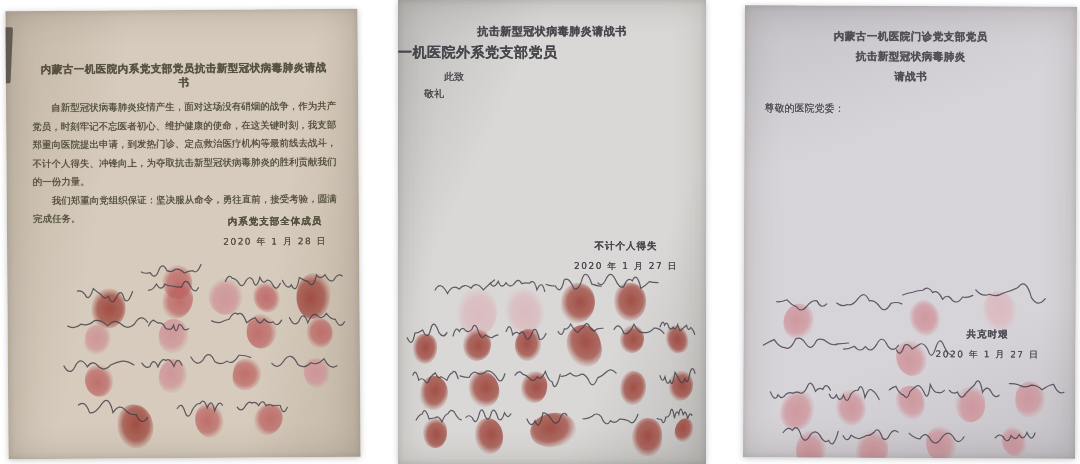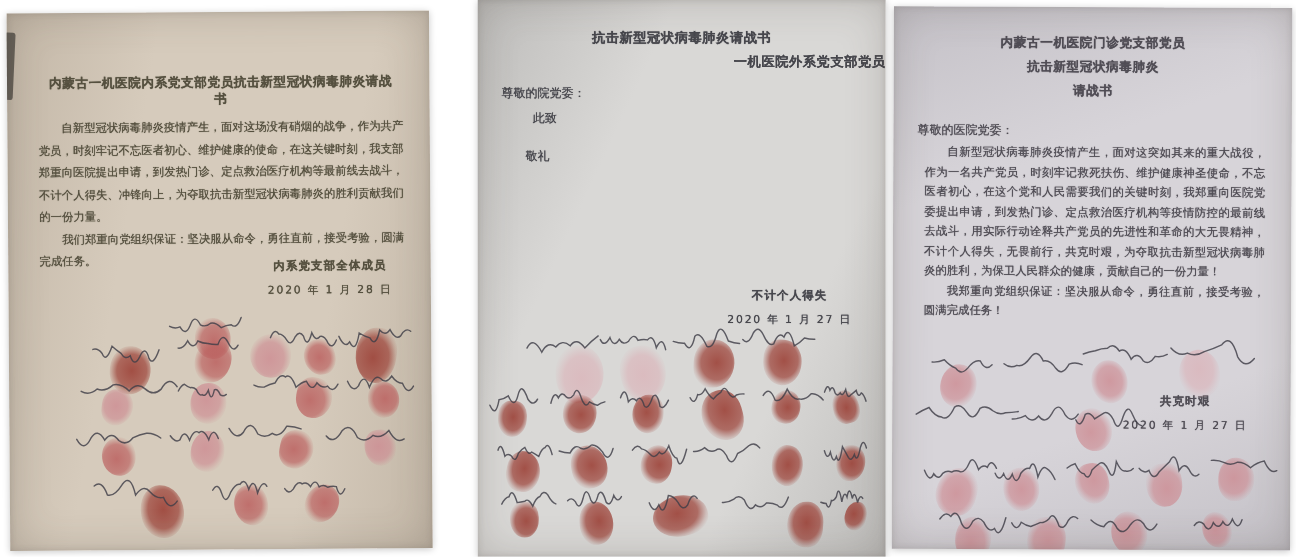--- a/index.html
+++ b/index.html
@@ -4,46 +4,46 @@
 <style>
   html,body{margin:0;padding:0;background:#ffffff;}
   body{width:1080px;height:464px;overflow:hidden;position:relative;
        font-family:"DejaVu Sans",sans-serif;}
   .canvas{position:absolute;inset:0;background:#ffffff;}
 
   .doc{position:absolute;box-shadow:0 1px 6px rgba(0,0,0,.22);overflow:hidden;}
   .doc::after{content:"";position:absolute;inset:0;pointer-events:none;
       box-shadow:inset 0 0 34px rgba(75,66,55,.22), inset 0 0 6px rgba(60,55,48,.18);}
   .doc0{left:7px;top:10px;width:352px;height:448px;transform:rotate(-.4deg);}
-  .doc1{left:398px;top:0px;width:340px;height:464px;}
+  .doc1{left:398px;top:0px;width:308px;height:464px;}
   .doc2{left:744px;top:6px;width:332px;height:452px;transform:rotate(.25deg);}
 
   .corner-smudge{position:absolute;left:-3px;top:16px;width:9px;height:56px;
       background:#55504a;opacity:.85;transform:rotate(3deg);border-radius:2px;}
 
   .title{font-weight:bold;text-align:center;letter-spacing:.5px;
       text-shadow:0 0 .7px currentColor;}
   .doc0 .title{margin:52px 26px 0 30px;font-size:10.5px;}
   .doc1 .title{margin:24px 20px 0 20px;font-size:11px;}
   .doc2 .title-line{margin:0 20px;font-size:10.5px;font-weight:bold;text-align:center;
       line-height:20px;letter-spacing:.5px;text-shadow:0 0 .7px currentColor;}
   .doc2 .title-block{margin-top:20px;}
-  .subtitle{text-align:right;font-size:11px;font-weight:bold;margin-top:5px;
+  .subtitle{text-align:left;font-size:14px;font-weight:bold;margin-top:5px;
       letter-spacing:.5px;text-shadow:0 0 .5px currentColor;}
   .salutation{font-size:10px;margin:12px 20px 0 20px;text-shadow:0 0 .6px currentColor;}
   .doc2 .salutation{margin-top:16px;}
   .body-text{margin:4px 22px 0 26px;text-align:justify;text-shadow:0 0 .7px currentColor;}
   .doc0 .body-text{font-size:9.5px;line-height:18.5px;margin-top:8px;}
   .doc1 .body-text{font-size:10px;line-height:17.5px;}
   .doc2 .body-text{font-size:9.5px;line-height:16.5px;}
   .body-text p{margin:0;text-indent:2em;}
   .closing{margin:6px 22px 0 26px;font-size:10px;line-height:17px;
       text-shadow:0 0 .6px currentColor;}
   .closing .salute{text-indent:2em;margin:0;}
-  .closing .bow{margin:14px;}
+  .closing .bow{margin:0;}
 
   .sign-block{position:absolute;text-align:center;text-shadow:0 0 .6px currentColor;}
   .sign-block .signer{font-size:9.5px;font-weight:bold;letter-spacing:1px;}
   .sign-block .date{font-size:9px;letter-spacing:1.5px;margin-top:7px;}
   .doc0 .sign-block{right:32px;top:206px;}
   .doc1 .sign-block{right:28px;top:240px;}
   .doc2 .sign-block{right:36px;top:322px;}
 
   .prints{position:absolute;inset:0;pointer-events:none;}
   .print{position:absolute;}
@@ -130,21 +130,20 @@
         </svg>
         <svg width="50" height="18" class="sig" style="left: 65%; top: 87%; transform: rotate(3.52066deg);">
           <path d="M 0 9.1 Q 3.6 14.2 7.1 9.1 Q 10.7 1.2 14.3 4.4 Q 17.9 1.8 21.4 6.3 Q 25.0 -1.6 28.6 6.1 Q 32.1 3.5 35.7 6.0 Q 39.3 4.5 42.9 5.1 Q 46.4 16.2 50.0 6.5" fill="none" stroke="#3f3e48" stroke-width="1.2" stroke-linecap="round" opacity="0.82"></path>
         </svg>
       </div>
   </div>
 
   <div class="doc doc1" style="background: linear-gradient(115deg, rgb(189, 188, 186), rgb(217, 216, 214) 30%, rgb(217, 216, 214) 72%, rgb(189, 188, 186)); color: rgb(71, 71, 77);">
     <div class="title">抗击新型冠状病毒肺炎请战书</div>
     <div class="subtitle">一机医院外系党支部党员</div>
-    <div class="salutation">尊敬的院党委：</div>
     <div class="closing">
       <p class="salute">此致</p>
       <p class="bow">敬礼</p>
     </div>
     <div class="sign-block">
       <div class="signer">不计个人得失</div>
       <div class="date">2020 年 1 月 27 日</div>
     </div>
     <div class="prints">
         <div class="print" style="left: 19%; top: 62%; width: 40px; height: 48px; background: radial-gradient(at 54.2544% 57.0763%, rgb(219, 176, 182) 0%, rgba(219, 176, 182, 0.8) 48%, rgba(219, 176, 182, 0.2) 68%, transparent 78%); opacity: 0.72; border-radius: 50.6438% 53.8845% 57.4897% 52.6268%; transform: rotate(-1.48078deg);"></div>
@@ -230,24 +229,20 @@
       </div>
   </div>
 
   <div class="doc doc2" style="background: linear-gradient(160deg, rgb(196, 193, 199), rgb(215, 212, 217) 30%, rgb(215, 212, 217) 72%, rgb(196, 193, 199)); color: rgb(80, 77, 85);">
     <div class="title-block">
       <div class="title-line">内蒙古一机医院门诊党支部党员</div>
       <div class="title-line">抗击新型冠状病毒肺炎</div>
       <div class="title-line">请战书</div>
     </div>
     <div class="salutation">尊敬的医院党委：</div>
-    <div class="body-text">
-      <p>自新型冠状病毒肺炎疫情产生，面对这突如其来的重大战役，作为一名共产党员，时刻牢记救死扶伤、维护健康神圣使命，不忘医者初心，在这个党和人民需要我们的关键时刻，我郑重向医院党委提出申请，到发热门诊、定点救治医疗机构等疫情防控的最前线去战斗，用实际行动诠释共产党员的先进性和革命的大无畏精神，不计个人得失，无畏前行，共克时艰，为夺取抗击新型冠状病毒肺炎的胜利，为保卫人民群众的健康，贡献自己的一份力量！</p>
-      <p>我郑重向党组织保证：坚决服从命令，勇往直前，接受考验，圆满完成任务！</p>
-    </div>
     <div class="sign-block">
       <div class="signer">共克时艰</div>
       <div class="date">2020 年 1 月 27 日</div>
     </div>
     <div class="prints">
         <div class="print" style="left: 12%; top: 66%; width: 30px; height: 36px; background: radial-gradient(at 42.0811% 46.2732%, rgb(205, 138, 145) 0%, rgba(205, 138, 145, 0.8) 48%, rgba(205, 138, 145, 0.2) 68%, transparent 78%); opacity: 0.8; border-radius: 48.0625% 48.5894% 50.359% 50.1244%; transform: rotate(13.4083deg);"></div>
         <div class="print" style="left: 50%; top: 65%; width: 30px; height: 36px; background: radial-gradient(at 50.8074% 48.7891%, rgb(205, 138, 145) 0%, rgba(205, 138, 145, 0.8) 48%, rgba(205, 138, 145, 0.2) 68%, transparent 78%); opacity: 0.8; border-radius: 57.3367% 57.3628% 58.1911% 57.906%; transform: rotate(-11.3661deg);"></div>
         <div class="print" style="left: 72%; top: 63%; width: 34px; height: 40px; background: radial-gradient(at 50.2099% 40.3478%, rgb(219, 176, 182) 0%, rgba(219, 176, 182, 0.8) 48%, rgba(219, 176, 182, 0.2) 68%, transparent 78%); opacity: 0.72; border-radius: 49.2028% 49.7298% 46.0358% 49.697%; transform: rotate(-7.66808deg);"></div>
         <div class="print" style="left: 46%; top: 74%; width: 30px; height: 36px; background: radial-gradient(at 40.537% 54.7691%, rgb(205, 138, 145) 0%, rgba(205, 138, 145, 0.8) 48%, rgba(205, 138, 145, 0.2) 68%, transparent 78%); opacity: 0.8; border-radius: 49.6451% 56.064% 50.6513% 53.7975%; transform: rotate(-11.0534deg);"></div>
         <div class="print" style="left: 11%; top: 85%; width: 34px; height: 40px; background: radial-gradient(at 49.8776% 54.1567%, rgb(205, 138, 145) 0%, rgba(205, 138, 145, 0.8) 48%, rgba(205, 138, 145, 0.2) 68%, transparent 78%); opacity: 0.8; border-radius: 57.3409% 45.4764% 45.6173% 46.7759%; transform: rotate(13.7036deg);"></div>

